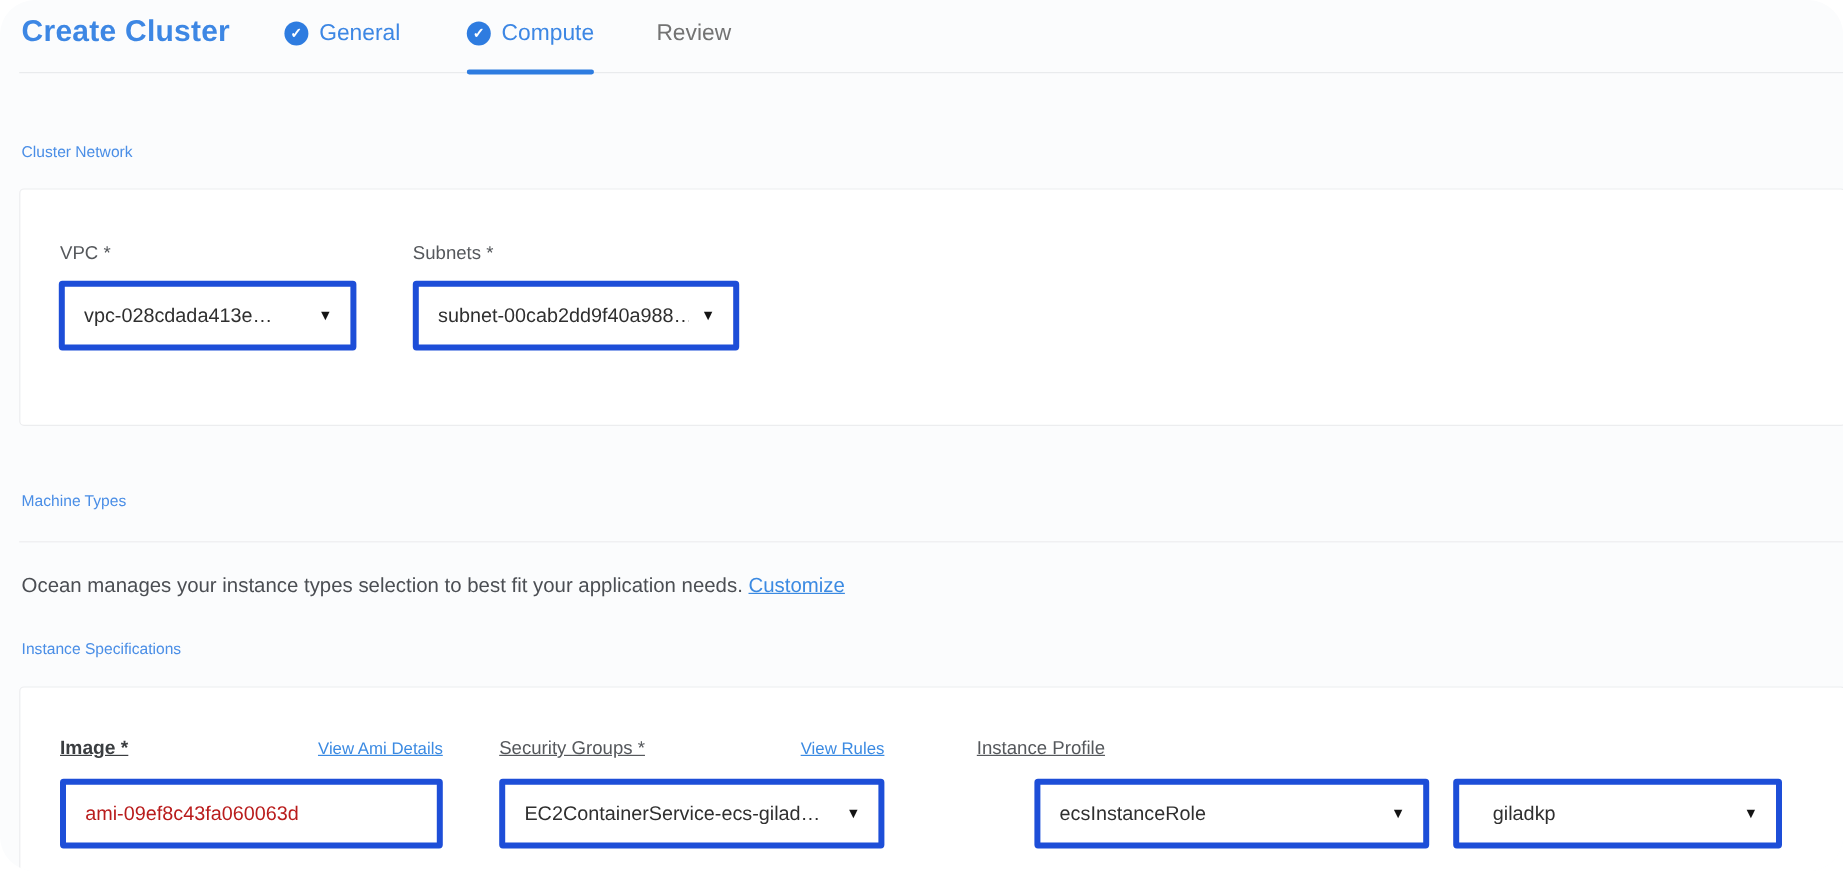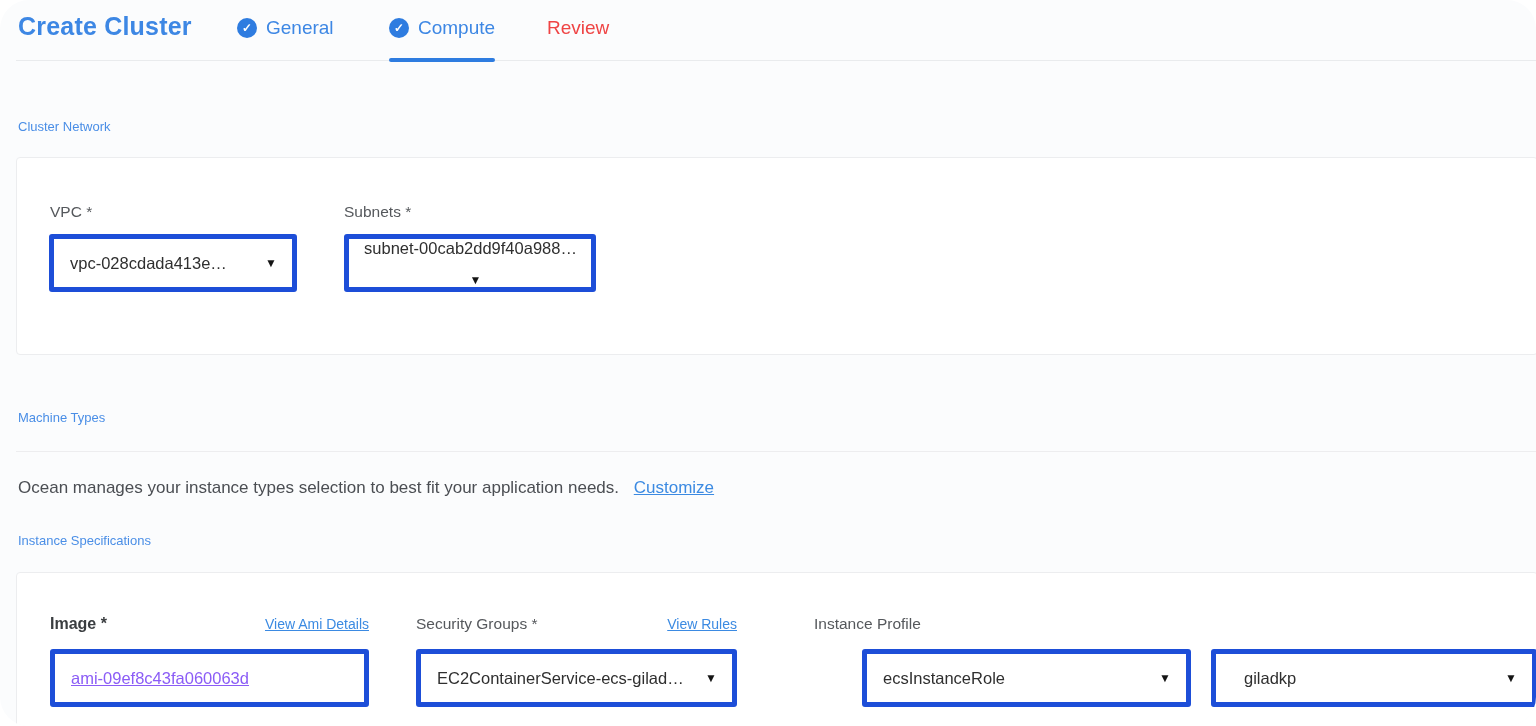--- a/index.html
+++ b/index.html
@@ -24,21 +24,21 @@
     font-size: 25px; font-weight: 700; color: #3d87e4;
     letter-spacing: 0.2px;
   }
   .tab {
     position: absolute; top: 17px;
     display: flex; align-items: center; gap: 9px;
     font-size: 19px; color: #3d87e4; cursor: pointer;
   }
   .tab.general { left: 237px; }
   .tab.compute { left: 389px; }
-  .tab.review  { left: 547px; color: #ef4444; }
+  .tab.review  { left: 547px; color: #737373; }
   .check {
     width: 20px; height: 20px; border-radius: 50%;
     background: #2e7ce0; color: #ffffff;
     display: inline-flex; align-items: center; justify-content: center;
     font-size: 12px; font-weight: 700; line-height: 1;
   }
   .header-divider {
     position: absolute; left: 16px; right: 0; top: 60px;
     height: 1px; background: #e9ebed;
   }
@@ -82,54 +82,54 @@
     padding: 0 15px 0 16px;
     font-size: 16.5px; color: #2f2f2f;
     cursor: pointer;
   }
   .select .val { white-space: nowrap; overflow: hidden; }
   .caret { font-size: 12px; color: #141414; margin-left: 10px; flex: 0 0 auto; }
 
   .vpc-label { left: 50px; top: 203px; }
   .vpc-select { left: 49px; top: 234px; width: 248px; }
   .subnets-label { left: 344px; top: 203px; }
-  .subnets-select { left: 344px; top: 234px; width: 252px; flex-direction: column; }
+  .subnets-select { left: 344px; top: 234px; width: 272px; }
 
   
   .mt-text {
     position: absolute; left: 18px; top: 478px;
     font-size: 17px; color: #4b4e53;
   }
   .link {
     color: #3b8ae2; text-decoration: underline; cursor: pointer;
   }
-  .mt-text .link { margin-left: 10px; }
+  .mt-text .link { }
 
   
   .spec-head {
     position: absolute; top: 615px;
     display: flex; align-items: baseline; justify-content: space-between;
   }
-  .spec-head .field-label { position: static; }
+  .spec-head .field-label { position: static; text-decoration: underline; }
   .spec-head .link { font-size: 14px; }
   .head-image { left: 50px; width: 319px; }
   .head-image .field-label { font-weight: 700; font-size: 16px; color: #3a3d40; }
   .head-sg { left: 416px; width: 321px; }
   .head-ip { left: 814px; width: 329px; }
   .head-kp { left: 1211px; width: 322px; }
 
   .input-image { left: 50px; top: 649px; width: 319px; }
   .text-input input {
     border: none; outline: none; width: 100%;
     font-family: "Liberation Sans", sans-serif;
-    font-size: 16.5px; color: #8b5cf6; background: transparent; text-decoration: underline;
+    font-size: 16.5px; color: #b91c1c; background: transparent;
   }
   .select-sg { left: 416px; top: 649px; width: 321px; text-align: right; }
   .select-ip { left: 814px; top: 649px; width: 329px; margin-left: 48px; }
-  .select-kp { left: 1211px; top: 649px; width: 326px; padding-left: 28px; }
+  .select-kp { left: 1211px; top: 649px; width: 274px; padding-left: 28px; }
 </style>
 </head>
 <body>
 
 <div class="page">
 
   <div class="page-title">Create Cluster</div>
 
   <div class="tab general">
     <span class="check">✓</span>

